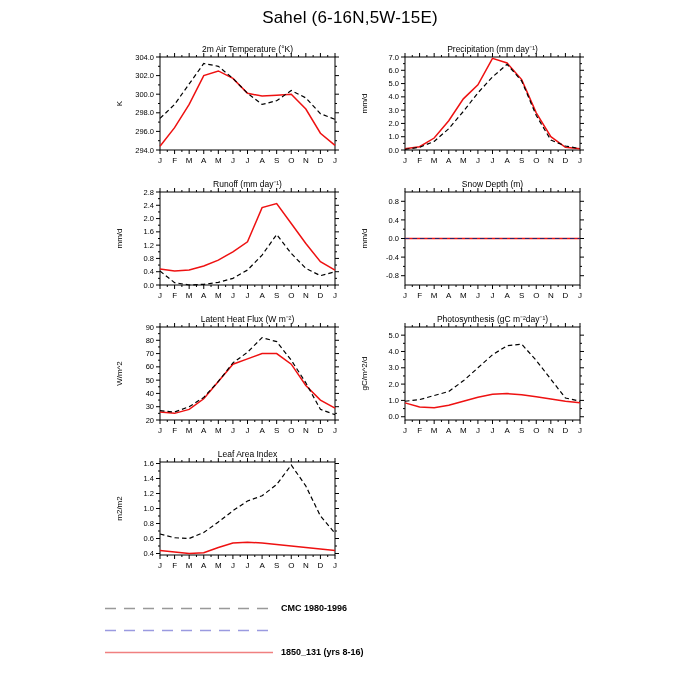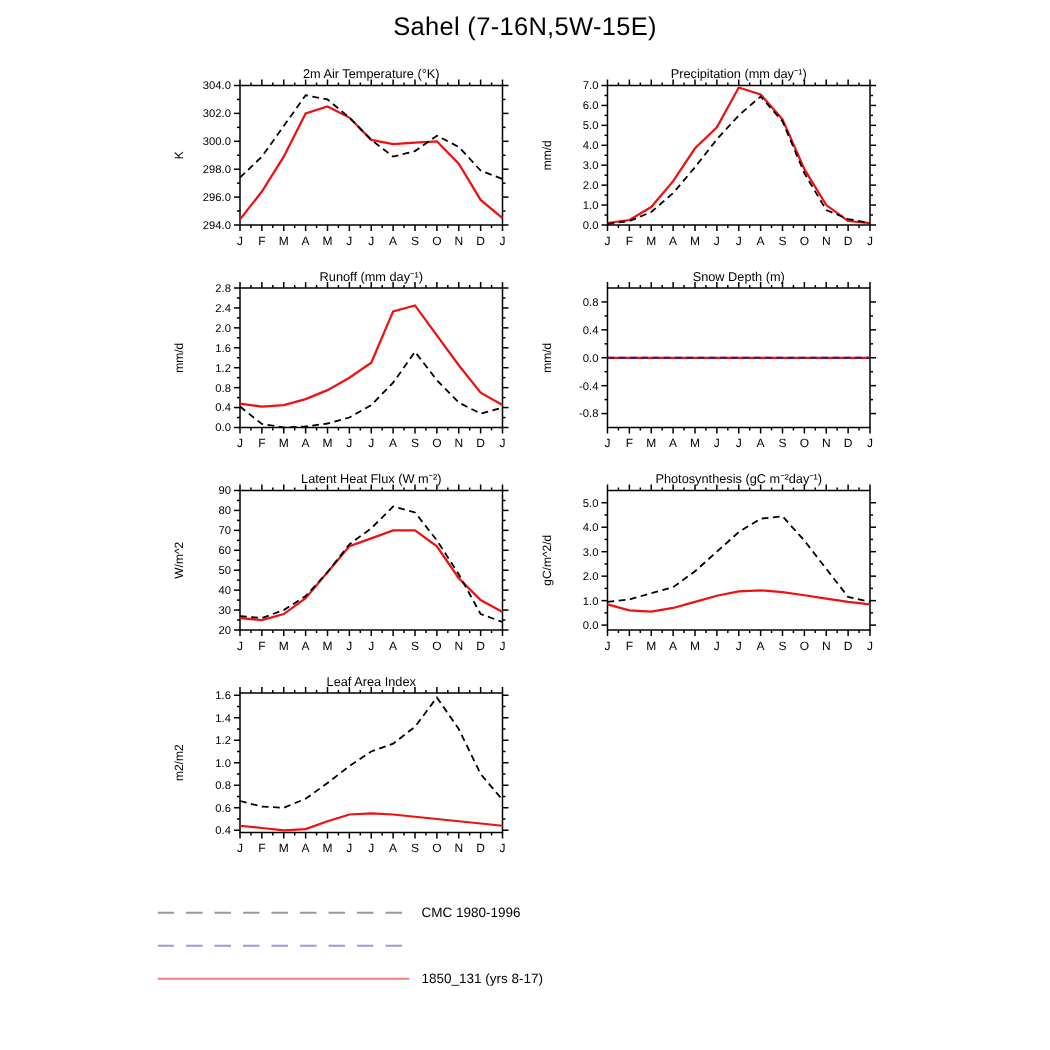--- a/index.html
+++ b/index.html
@@ -5,27 +5,27 @@
   html,body{margin:0;padding:0;background:#fff;}
   .page{position:relative;width:700px;height:700px;background:#ffffff;overflow:hidden;
         font-family:"Liberation Sans",sans-serif;color:#000;}
   .main-title{position:absolute;top:8px;left:0;width:700px;text-align:center;
               font-size:17px;letter-spacing:0.2px;}
   #charts{position:absolute;top:0;left:0;}
   #charts text{font-family:"Liberation Sans",sans-serif;fill:#000;}
   .legend{position:absolute;left:0;top:0;width:700px;}
   .legend-row{position:absolute;left:105px;height:14px;display:flex;align-items:center;}
   .legend-row svg{display:block;margin-right:8px;}
-  .legend-label{font-size:9px;white-space:nowrap;}
+  .legend-label{font-size:9px;white-space:nowrap;font-weight:bold;}
 </style>
 </head>
 <body>
 
 <div class="page">
-  <div class="main-title">Sahel (7-16N,5W-15E)</div>
+  <div class="main-title">Sahel (6-16N,5W-15E)</div>
 
   <svg id="charts" width="700" height="700" xmlns="http://www.w3.org/2000/svg">
       <g>
         <rect x="160" y="57" width="175" height="93" fill="none" stroke="#000" stroke-width="1"></rect>
         <text x="247.5" y="52" font-size="8.5" text-anchor="middle">2m Air Temperature (°K)</text>
         <text x="122" y="103.5" font-size="8" text-anchor="middle" transform="rotate(-90 122 103.5)">K</text>
         <line x1="156" y1="150" x2="160" y2="150" stroke="#000" stroke-width="1"></line>
         <line x1="335" y1="150" x2="339" y2="150" stroke="#000" stroke-width="1"></line>
         <text x="154" y="152.6" font-size="7.5" text-anchor="end">294.0</text>
         <line x1="156" y1="131.4" x2="160" y2="131.4" stroke="#000" stroke-width="1"></line>
@@ -748,16 +748,16 @@
     </div>
     <div class="legend-row" style="top:623px;">
       <svg width="168" height="5">
         <line x1="0" y1="2.5" x2="168" y2="2.5" stroke-width="1.4" stroke-dasharray="11,8" stroke="#9a9ae0"></line>
       </svg>
     </div>
     <div class="legend-row" style="top:645px;">
       <svg width="168" height="5">
         <line x1="0" y1="2.5" x2="168" y2="2.5" stroke-width="1.4" stroke="#f08080"></line>
       </svg>
-      <span class="legend-label">1850_131 (yrs 8-17)</span>
+      <span class="legend-label">1850_131 (yrs 8-16)</span>
     </div>
   </div>
 </div>
 
 </body></html>

